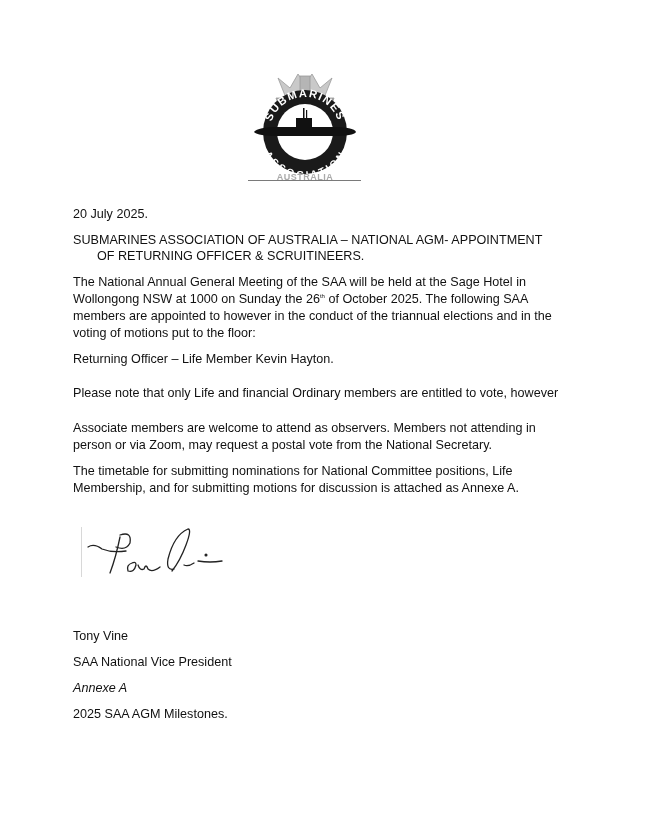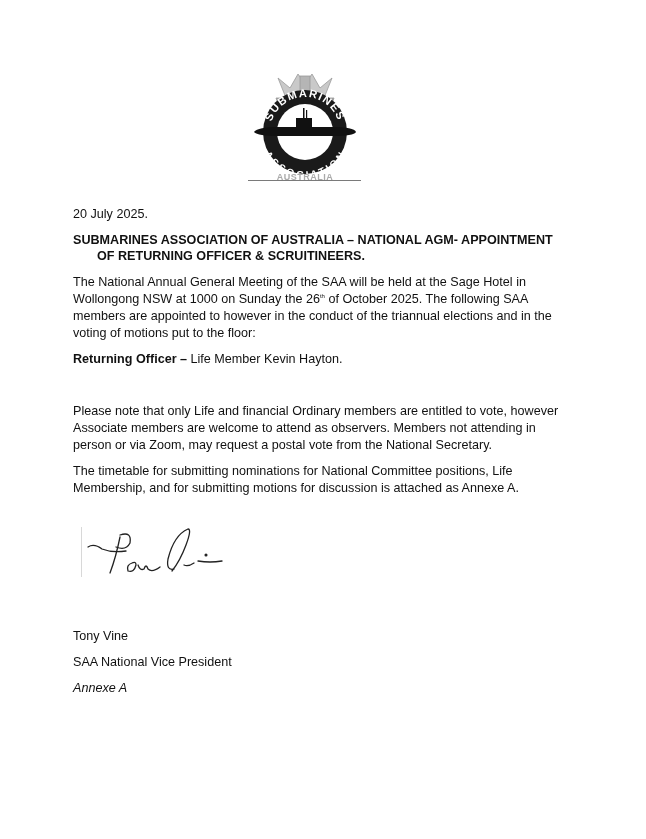--- a/index.html
+++ b/index.html
@@ -2,21 +2,21 @@
 <html><head>
 <meta charset="utf-8">
 <style>
   html, body { margin: 0; padding: 0; background: #ffffff; }
   body { width: 646px; height: 839px; position: relative; overflow: hidden;
          font-family: "Liberation Sans", "DejaVu Sans", sans-serif; color: #111; }
   .page { position: absolute; left: 0; top: 0; width: 646px; height: 839px; background: #fff; }
   .logo { position: absolute; left: 248px; top: 70px; width: 114px; height: 112px; }
   .logo-rule { position: absolute; left: 248px; top: 180px; width: 113px; height: 1px; background: #7a7a7a; }
   .t { position: absolute; left: 73px; font-size: 12.6px; line-height: 16.5px; white-space: nowrap; }
-  .b { font-weight: bold; text-align: right; }
+  .b { font-weight: normal; text-align: right; }
   sup { font-size: 6px; vertical-align: 5px; line-height: 0; }
   .sig { position: absolute; left: 80px; top: 525px; width: 150px; height: 56px; }
   .sig-line { position: absolute; left: 81px; top: 527px; width: 1px; height: 50px; background: #d8d8d8; }
 </style>
 </head>
 <body>
 
 <div class="page">
 
   <svg class="logo" viewBox="0 0 114 112">
@@ -56,21 +56,21 @@
   <div class="t b" style="top:248px;margin-left:24px;">OF RETURNING OFFICER &amp; SCRUITINEERS.</div>
 
   <div class="t" style="top:274px;">The National Annual General Meeting of the SAA will be held at the Sage Hotel in</div>
   <div class="t" style="top:291px;"><span>Wollongong NSW at 1000 on Sunday the 26</span><sup>th</sup><span> of October 2025.  The following  SAA</span></div>
   <div class="t" style="top:308px;">members  are appointed to however in the conduct of the triannual elections and in the</div>
   <div class="t" style="top:325px;">voting of motions put to the floor:</div>
 
   <div class="t" style="top:351px;"><span class="b">Returning Officer –</span><span> Life Member Kevin Hayton.</span></div>
 
 
-  <div class="t" style="top:403px;text-align:center;">Please note that only Life and financial Ordinary members are entitled to vote, however</div>
+  <div class="t" style="top:385px;text-align:center;">Please note that only Life and financial Ordinary members are entitled to vote, however</div>
   <div class="t" style="top:420px;">Associate members are welcome to attend as observers.  Members not attending in</div>
   <div class="t" style="top:437px;">person or via Zoom, may request a postal vote from the National Secretary.</div>
 
   <div class="t" style="top:463px;">The timetable for submitting nominations for National  Committee positions, Life</div>
   <div class="t" style="top:480px;">Membership, and for submitting motions for discussion is attached as Annexe A.</div>
 
   <div class="sig-line"></div>
   <svg class="sig" viewBox="0 0 150 56" fill="none" stroke="#222" stroke-width="1.3" stroke-linecap="round">
     <path d="M 8 22 Q 14 18 22 24 Q 32 28 46 26"></path>
     <path d="M 40 10 Q 52 6 50 18 Q 46 26 36 22"></path>
@@ -79,14 +79,15 @@
     <path d="M 58 40 Q 60 46 64 44 Q 66 38 68 44 Q 72 48 80 42"></path>
     <path d="M 94 44 Q 86 46 88 34 Q 94 10 108 4 Q 112 4 106 20 Q 100 36 92 46"></path>
     <path d="M 104 40 Q 108 42 114 38"></path>
     <path d="M 118 36 Q 130 38 142 36"></path>
     <circle cx="126" cy="30" r="0.9" fill="#222"></circle>
   </svg>
 
   <div class="t" style="top:628px;">Tony Vine</div>
   <div class="t" style="top:654px;">SAA National Vice President</div>
   <div class="t" style="top:680px;font-style:italic;">Annexe A</div>
+  <div class="t" style="top:706px;">2025 SAA AGM Milestones.</div>
 
 </div>
 
 </body></html>

